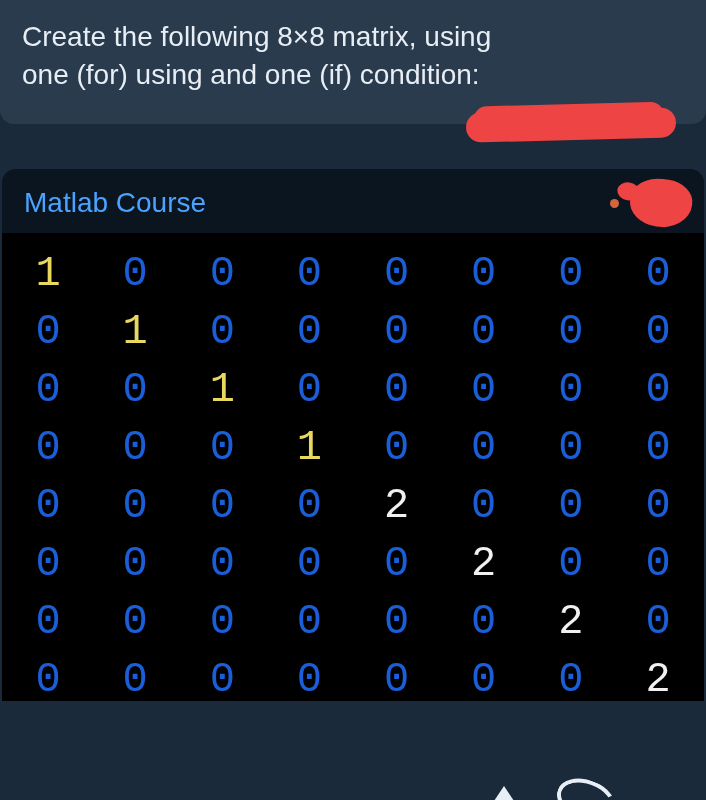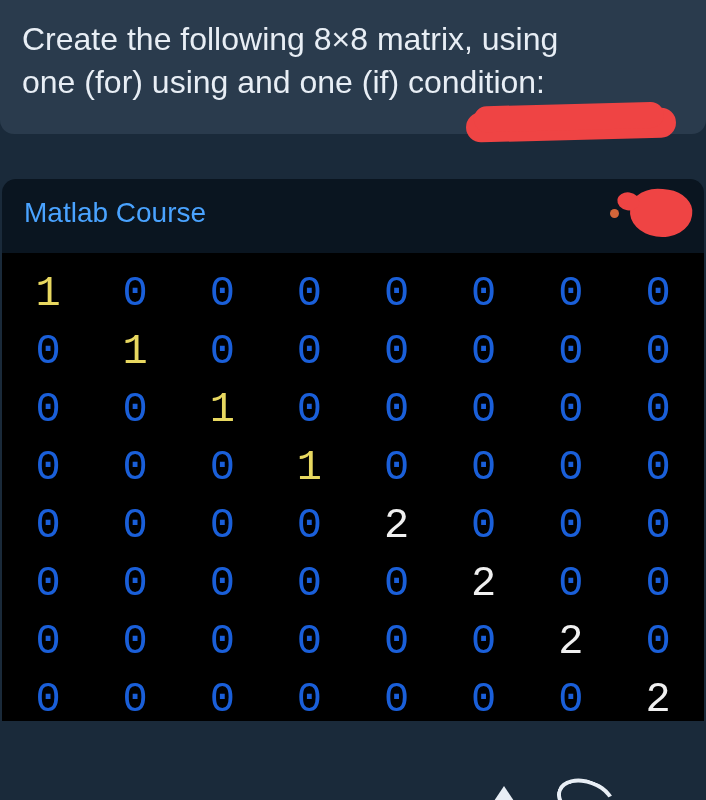--- a/index.html
+++ b/index.html
@@ -8,21 +8,21 @@
     height: 800px;
     background: #1a2a3a;
     font-family: -apple-system, BlinkMacSystemFont, 'Segoe UI', Arial, sans-serif;
     overflow: hidden;
     position: relative;
   }
   .question-block {
     background: #2a3b4d;
     padding: 18px 22px 30px 22px;
     color: #e8eef5;
-    font-size: 32px;
+    font-size: 28px;
     line-height: 1.35;
     border-radius: 0 0 14px 14px;
     position: relative;
   }
   .redaction {
     position: absolute;
     background: #ef4444;
     border-radius: 14px;
   }
   .red1 {
@@ -47,21 +47,21 @@
     position: relative;
     background: #0a1520;
     border-radius: 14px 14px 0 0;
     margin-left: 2px;
     margin-right: 2px;
   }
   .course-label {
     color: #4aa3ff;
     font-size: 28px;
     font-weight: 400;
-    padding-bottom: 24px;
+    padding-bottom: 14px;
   }
   .orange-dot {
     position: absolute;
     right: 85px;
     top: 30px;
     width: 9px;
     height: 9px;
     background: #d3663a;
     border-radius: 50%;
   }

